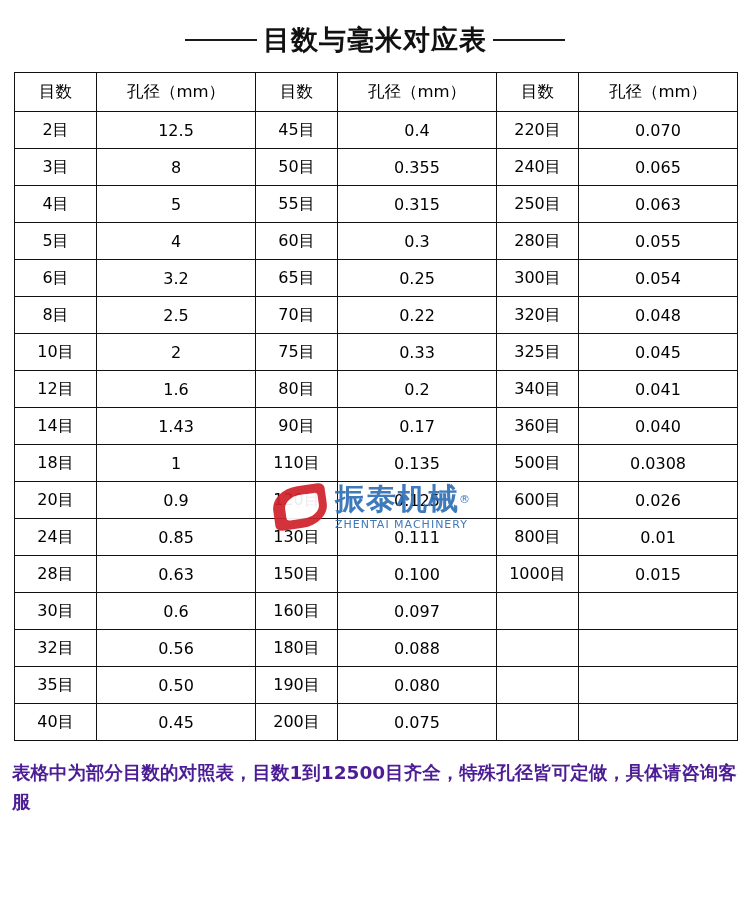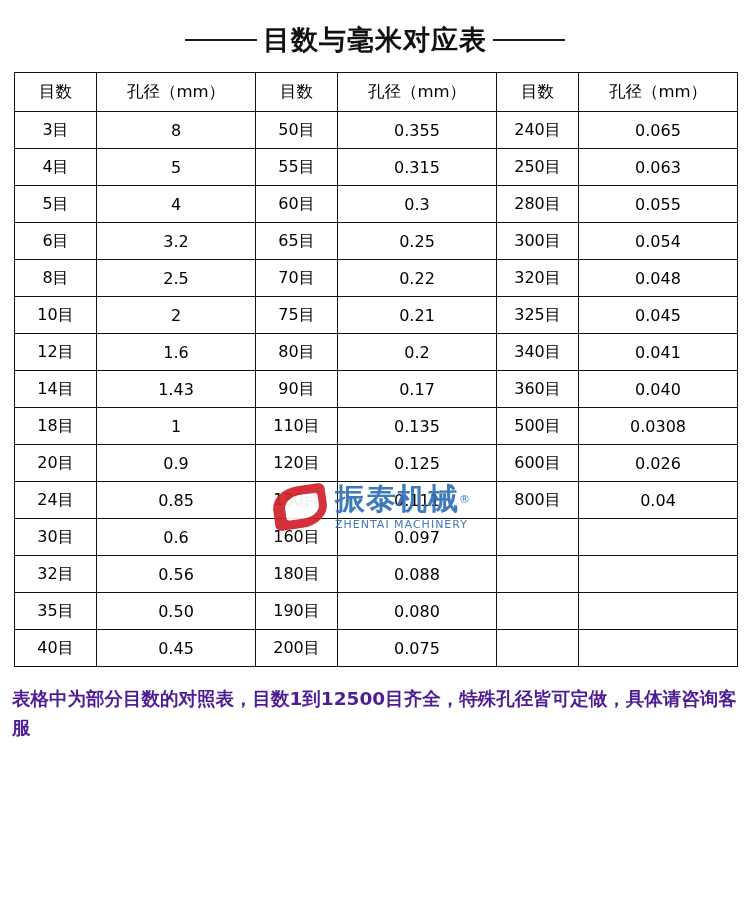--- a/index.html
+++ b/index.html
@@ -177,20 +177,28 @@
           <th>目数</th>
           <th>孔径（mm）</th>
           <th>目数</th>
           <th>孔径（mm）</th>
           <th>目数</th>
           <th>孔径（mm）</th>
         </tr>
       </thead>
       <tbody id="mesh-body">
           <tr>
+            <td>2目</td>
+            <td>12.5</td>
+            <td>45目</td>
+            <td>0.4</td>
+            <td>220目</td>
+            <td>0.070</td>
+          </tr>
+          <tr>
             <td>3目</td>
             <td>8</td>
             <td>50目</td>
             <td>0.355</td>
             <td>240目</td>
             <td>0.065</td>
           </tr>
           <tr>
             <td>4目</td>
             <td>5</td>
@@ -220,21 +228,21 @@
             <td>2.5</td>
             <td>70目</td>
             <td>0.22</td>
             <td>320目</td>
             <td>0.048</td>
           </tr>
           <tr>
             <td>10目</td>
             <td>2</td>
             <td>75目</td>
-            <td>0.21</td>
+            <td>0.33</td>
             <td>325目</td>
             <td>0.045</td>
           </tr>
           <tr>
             <td>12目</td>
             <td>1.6</td>
             <td>80目</td>
             <td>0.2</td>
             <td>340目</td>
             <td>0.041</td>
@@ -262,21 +270,29 @@
             <td>0.125</td>
             <td>600目</td>
             <td>0.026</td>
           </tr>
           <tr>
             <td>24目</td>
             <td>0.85</td>
             <td>130目</td>
             <td>0.111</td>
             <td>800目</td>
-            <td>0.04</td>
+            <td>0.01</td>
+          </tr>
+          <tr>
+            <td>28目</td>
+            <td>0.63</td>
+            <td>150目</td>
+            <td>0.100</td>
+            <td>1000目</td>
+            <td>0.015</td>
           </tr>
           <tr>
             <td>30目</td>
             <td>0.6</td>
             <td>160目</td>
             <td>0.097</td>
             <td class="empty"></td>
             <td class="empty"></td>
           </tr>
           <tr>

